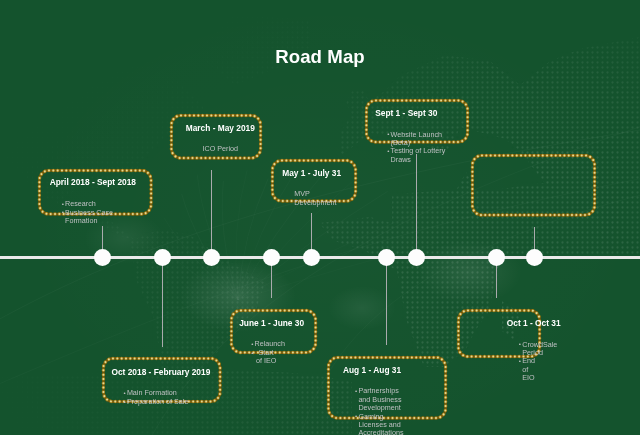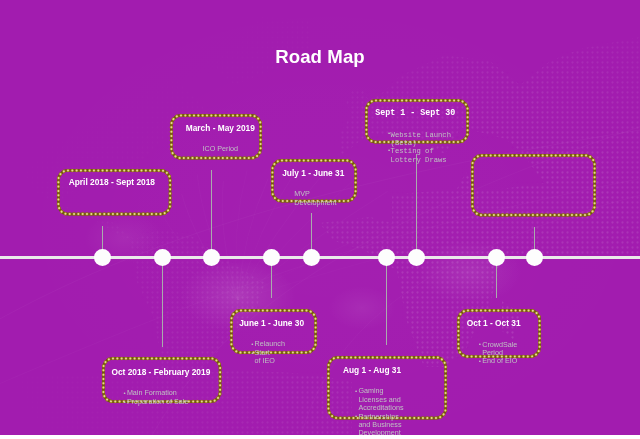--- a/index.html
+++ b/index.html
@@ -1,18 +1,18 @@
 <!DOCTYPE html>
 <html><head>
 <meta charset="utf-8">
 <style>
   html,body{margin:0;padding:0;}
   body{width:640px;height:439px;overflow:hidden;background:#ffffff;
        font-family:"Liberation Sans",sans-serif;}
-  #canvas{position:relative;width:640px;height:435px;overflow:hidden;background:#a21caf;}
+  #canvas{position:relative;width:640px;height:435px;overflow:hidden;background:#14532d;}
 
   
   .tex{position:absolute;inset:0;pointer-events:none;}
   #vign{background:radial-gradient(ellipse 430px 310px at 330px 225px, rgba(255,255,255,0.016), transparent 78%);}
 
   #title{
     position:absolute; left:0; right:0; top:47px; text-align:center;
     color:#ffffff; font-size:18.6px; font-weight:bold; letter-spacing:0.1px;
     line-height:19px;
   }
@@ -147,28 +147,32 @@
   <div class="node" style="left:93.5px;top:248.7px;"></div>
   <div class="node" style="left:154.1px;top:248.7px;"></div>
   <div class="node" style="left:202.8px;top:248.7px;"></div>
   <div class="node" style="left:262.9px;top:248.7px;"></div>
   <div class="node" style="left:302.9px;top:248.7px;"></div>
   <div class="node" style="left:378.2px;top:248.7px;"></div>
   <div class="node" style="left:408.0px;top:248.7px;"></div>
   <div class="node" style="left:487.5px;top:248.7px;"></div>
   <div class="node" style="left:526.4px;top:248.7px;"></div>
 
-  <div class="box" style="left:57px;top:168.7px;width:114.5px;height:46.5px;">
+  <div class="box" style="left:38px;top:168.7px;width:114.5px;height:46.5px;">
     <svg class="frame" width="114.5" height="46.5" viewBox="0 0 114.5 46.5">
         <rect class="glue" pathLength="68" x="1.4" y="1.4" width="111.7" height="43.7" rx="9.6" ry="9.6"></rect>
         <rect class="halo" pathLength="68" x="1.4" y="1.4" width="111.7" height="43.7" rx="9.6" ry="9.6"></rect>
         <rect class="core" pathLength="68" x="1.4" y="1.4" width="111.7" height="43.7" rx="9.6" ry="9.6"></rect>
       </svg>
     <div class="inner" style="padding:9.8px 3px 0 11.7px;">
       <div class="hd">April 2018 - Sept 2018</div>
+      <ul>
+        <li>Research</li>
+        <li>Business Case Formation</li>
+      </ul>
     </div>
   </div>
 
   <div class="box" style="left:101.9px;top:357.4px;width:119.5px;height:33px;">
     <svg class="frame" width="119.5" height="46.0" viewBox="0 0 119.5 46.0">
         <rect class="glue" pathLength="70" x="1.4" y="1.4" width="116.7" height="43.2" rx="9.6" ry="9.6"></rect>
         <rect class="halo" pathLength="70" x="1.4" y="1.4" width="116.7" height="43.2" rx="9.6" ry="9.6"></rect>
         <rect class="core" pathLength="70" x="1.4" y="1.4" width="116.7" height="43.2" rx="9.6" ry="9.6"></rect>
       </svg>
     <div class="inner" style="padding:10.2px 3px 0 9.6px;">
@@ -187,21 +191,21 @@
         <rect class="core" pathLength="57" x="1.4" y="1.4" width="89.2" height="42.7" rx="9.6" ry="9.6"></rect>
       </svg>
     <div class="inner" style="padding:9.4px 3px 0 10.9px;text-align:center;">
       <div class="hd">March - May 2019</div>
       <ul>
         <li class="nobullet">ICO Period</li>
       </ul>
     </div>
   </div>
 
-  <div class="box" style="left:229.6px;top:308.7px;width:63px;height:45.0px;">
+  <div class="box" style="left:229.6px;top:308.7px;width:63px;height:45.0px;text-align:center;">
     <svg class="frame" width="87.0" height="45.0" viewBox="0 0 87.0 45.0">
         <rect class="glue" pathLength="54" x="1.4" y="1.4" width="84.2" height="42.2" rx="9.6" ry="9.6"></rect>
         <rect class="halo" pathLength="54" x="1.4" y="1.4" width="84.2" height="42.2" rx="9.6" ry="9.6"></rect>
         <rect class="core" pathLength="54" x="1.4" y="1.4" width="84.2" height="42.2" rx="9.6" ry="9.6"></rect>
       </svg>
     <div class="inner" style="padding:10.0px 3px 0 9.6px;">
       <div class="hd">June 1 - June 30</div>
       <ul>
         <li>Relaunch</li>
         <li>Start of IEO</li>
@@ -209,58 +213,58 @@
     </div>
   </div>
 
   <div class="box" style="left:270.7px;top:159.0px;width:86.0px;height:43.5px;">
     <svg class="frame" width="86.0" height="43.5" viewBox="0 0 86.0 43.5">
         <rect class="glue" pathLength="53" x="1.4" y="1.4" width="83.2" height="40.7" rx="9.6" ry="9.6"></rect>
         <rect class="halo" pathLength="53" x="1.4" y="1.4" width="83.2" height="40.7" rx="9.6" ry="9.6"></rect>
         <rect class="core" pathLength="53" x="1.4" y="1.4" width="83.2" height="40.7" rx="9.6" ry="9.6"></rect>
       </svg>
     <div class="inner" style="padding:9.6px 3px 0 11.5px;">
-      <div class="hd">July 1 - June 31</div>
+      <div class="hd">May 1 - July 31</div>
       <ul>
         <li class="nobullet">MVP Development</li>
       </ul>
     </div>
   </div>
 
   <div class="box" style="left:327.1px;top:355.8px;width:96px;height:63.5px;">
     <svg class="frame" width="120.0" height="63.5" viewBox="0 0 120.0 63.5">
         <rect class="glue" pathLength="78" x="1.4" y="1.4" width="117.2" height="60.7" rx="9.6" ry="9.6"></rect>
         <rect class="halo" pathLength="78" x="1.4" y="1.4" width="117.2" height="60.7" rx="9.6" ry="9.6"></rect>
         <rect class="core" pathLength="78" x="1.4" y="1.4" width="117.2" height="60.7" rx="9.6" ry="9.6"></rect>
       </svg>
     <div class="inner" style="padding:9.8px 3px 0 15.9px;">
       <div class="hd">Aug 1 - Aug 31</div>
       <ul>
+        <li>Partnerships and Business Development</li>
         <li>Gaming Licenses and Accreditations</li>
-        <li>Partnerships and Business Development</li>
       </ul>
     </div>
   </div>
 
   <div class="box" style="left:365.3px;top:99.0px;width:104.0px;height:44.5px;">
     <svg class="frame" width="104.0" height="44.5" viewBox="0 0 104.0 44.5">
         <rect class="glue" pathLength="62" x="1.4" y="1.4" width="101.2" height="41.7" rx="9.6" ry="9.6"></rect>
         <rect class="halo" pathLength="62" x="1.4" y="1.4" width="101.2" height="41.7" rx="9.6" ry="9.6"></rect>
         <rect class="core" pathLength="62" x="1.4" y="1.4" width="101.2" height="41.7" rx="9.6" ry="9.6"></rect>
       </svg>
-    <div class="inner" style="padding:9.8px 3px 0 9.9px;font-family:Liberation Mono, monospace;">
+    <div class="inner" style="padding:9.8px 3px 0 9.9px;">
       <div class="hd">Sept 1 - Sept 30</div>
       <ul>
         <li>Website Launch (Beta)</li>
         <li>Testing of Lottery Draws</li>
       </ul>
     </div>
   </div>
 
-  <div class="box" style="left:457.3px;top:308.8px;width:84.0px;height:49.0px;">
+  <div class="box" style="left:457.3px;top:308.8px;width:84.0px;height:49.0px;padding-left:40px;">
     <svg class="frame" width="84.0" height="49.0" viewBox="0 0 84.0 49.0">
         <rect class="glue" pathLength="55" x="1.4" y="1.4" width="81.2" height="46.2" rx="9.6" ry="9.6"></rect>
         <rect class="halo" pathLength="55" x="1.4" y="1.4" width="81.2" height="46.2" rx="9.6" ry="9.6"></rect>
         <rect class="core" pathLength="55" x="1.4" y="1.4" width="81.2" height="46.2" rx="9.6" ry="9.6"></rect>
       </svg>
     <div class="inner" style="padding:10.0px 3px 0 9.5px;">
       <div class="hd">Oct 1 - Oct 31</div>
       <ul>
         <li>CrowdSale Period</li>
         <li>End of EIO</li>

